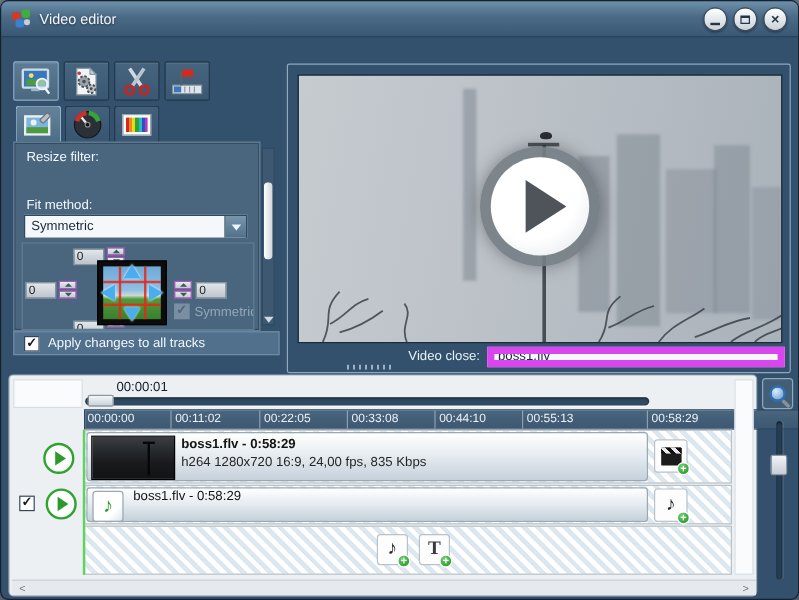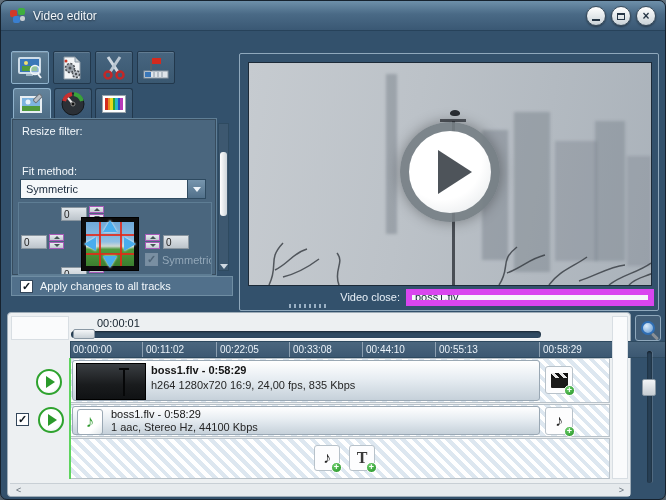--- a/index.html
+++ b/index.html
@@ -354,21 +354,20 @@
       <div class="trackbtn abs" style="left:474px;top:7px;">
         <div id="clap"></div>
         <span class="plus">+</span>
       </div>
     </div>
 
     <div id="audio-row" class="abs row-frame hatch">
       <div class="clip" style="width:468px;height:29px;">
         <div id="aclip-icon" class="abs">♪</div>
         <span class="clip-title" style="left:38px;top:1px;font-weight:normal;">boss1.flv - 0:58:29</span>
-        <span class="clip-sub" style="left:38px;top:14px;">1 aac, Stereo Hz, 44100 Kbps</span>
       </div>
       <div class="trackbtn abs" style="left:474px;top:2px;">
         <span class="note-glyph">♪</span>
         <span class="plus">+</span>
       </div>
     </div>
 
     <div id="extra-row" class="abs row-frame hatch">
       <div class="trackbtn abs" style="left:243px;top:6px;width:26px;height:26px;">
         <span class="note-glyph">♪</span>

